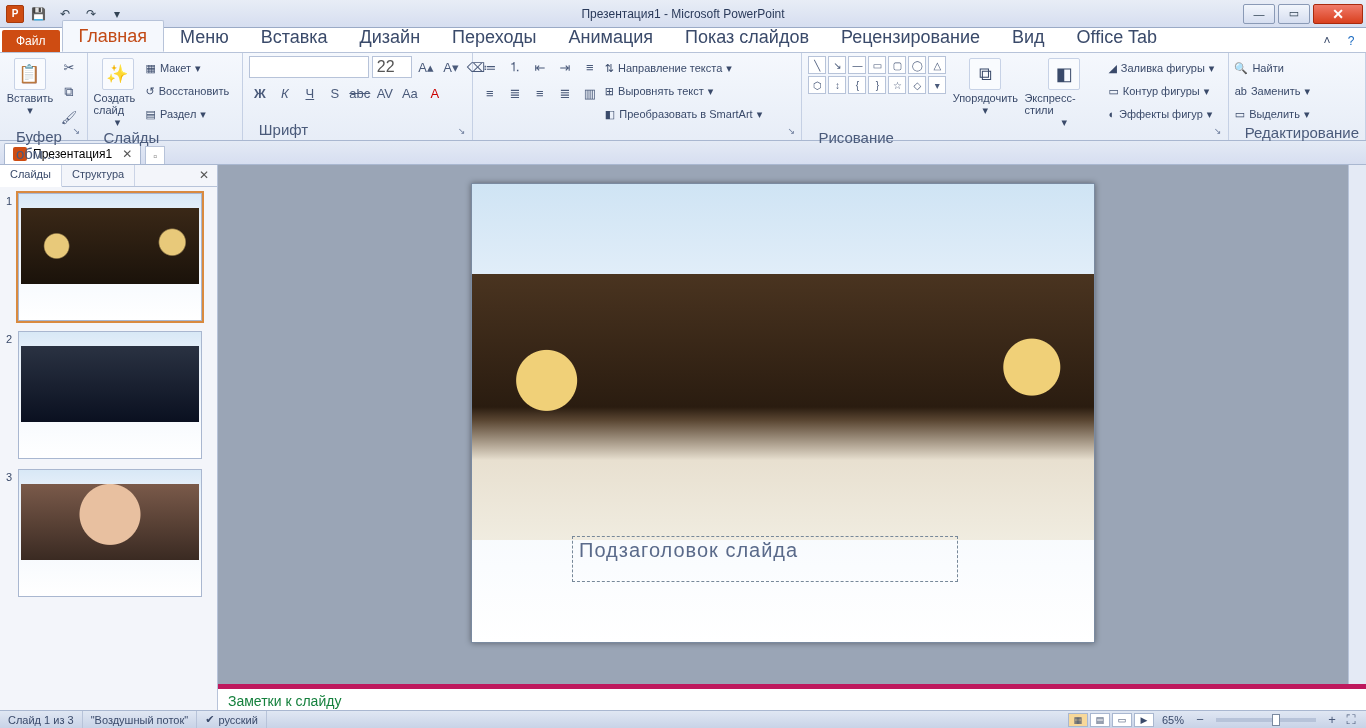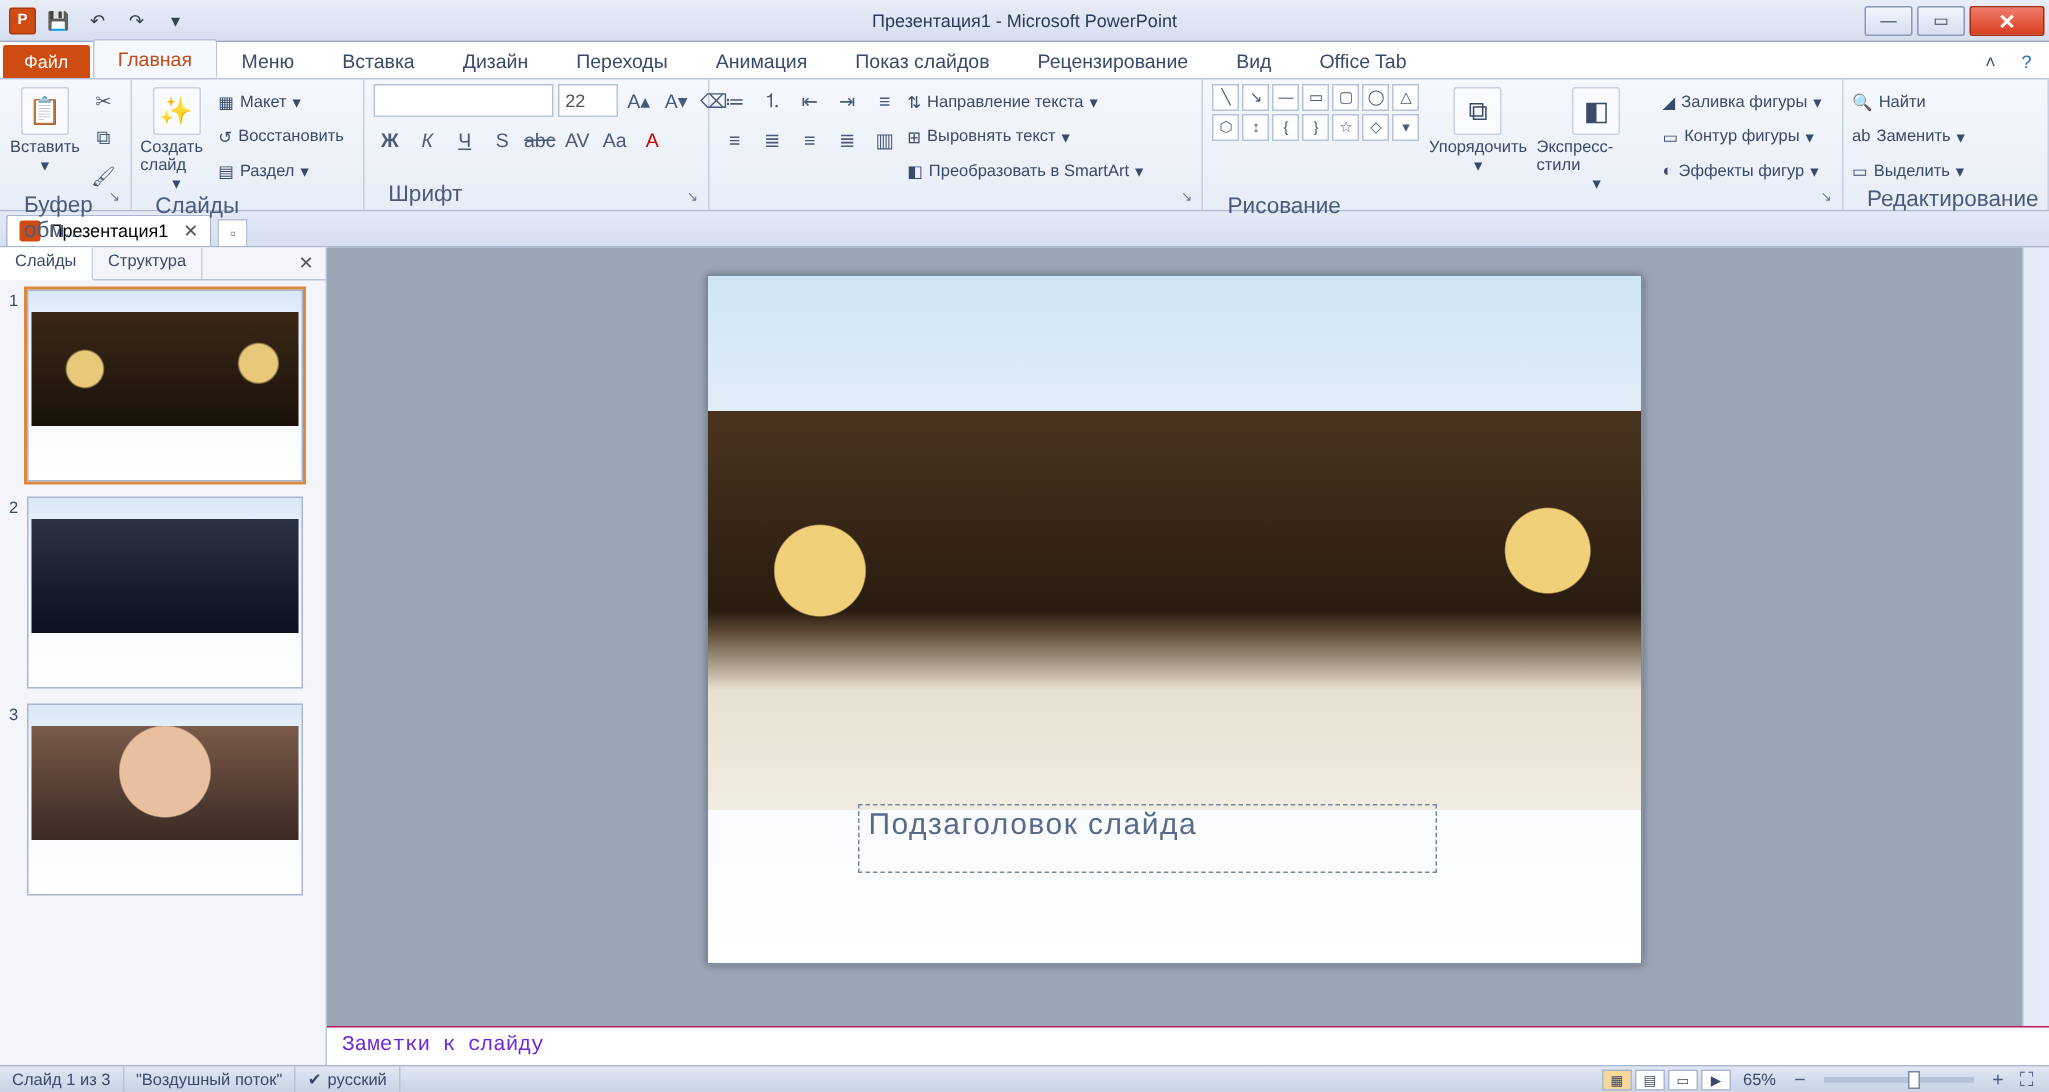--- a/index.html
+++ b/index.html
@@ -11,36 +11,36 @@
 .qa-icon { width:18px; height:18px; background:#ce4c12; border:1px solid #a63a0d; border-radius:2px; display:flex; align-items:center; justify-content:center; color:#fff; font-size:10px; font-weight:bold; }
 .qa-btn { width:22px; height:22px; display:flex; align-items:center; justify-content:center; color:#345; }
 .title-text { position:absolute; left:50%; transform:translateX(-50%); font-size:12px; color:#2a3a5a; }
 .win-controls { margin-left:auto; display:flex; }
 .win-btn { width:32px; height:20px; border:1px solid #8a9ab6; border-radius:2px; margin-right:3px; display:flex; align-items:center; justify-content:center; background:linear-gradient(#f2f6fc,#d6def0); color:#345; font-size:11px;}
 .win-close { background:linear-gradient(#f07a6a,#d9401e); color:#fff; border-color:#a82a0e; width:50px; font-weight:bold; font-size:14px;}
 
 
 .tabs-row { height:25px; background:#fff; border-bottom:1px solid #b7c3d9; display:flex; align-items:flex-end; padding-left:2px; position:relative; }
 .file-tab { background:#ce4c12; color:#fff; padding:4px 14px; font-size:12px; border-radius:2px 2px 0 0; margin-right:2px; }
-.rtab { padding:5px 16px 4px; font-size:13px; color:#3a4a6a; cursor:default; }
+.rtab { padding:5px 16px 4px; font-size:18px; color:#3a4a6a; cursor:default; }
 .rtab.active { background:#f5f8fd; border:1px solid #b7c3d9; border-bottom:1px solid #f5f8fd; border-radius:2px 2px 0 0; color:#c24a16;}
 .tabs-right { position:absolute; right:6px; top:4px; display:flex; gap:6px; }
 .mini-btn { width:18px; height:18px; display:flex; align-items:center; justify-content:center; color:#3a4a6a; border:1px solid transparent; border-radius:2px; }
 
 
 .ribbon { height:88px; background:linear-gradient(#f5f8fd,#e7edf7); border-bottom:1px solid #a9b7d0; display:flex; }
 .group { border-right:1px solid #c5d0e4; padding:3px 6px 1px; display:flex; flex-direction:column; position:relative; }
 .group-label { text-align:left; font-size:15px; color:#4a5a7a; margin-top:auto; padding:0 0 1px;margin-left:10px;}
 .group-body { display:flex; gap:4px; flex:1;}
 .bigbtn { width:48px; display:flex; flex-direction:column; align-items:center; justify-content:flex-start; padding-top:2px; font-size:11px; color:#3a4a6a; }
 .bigbtn .ico { width:32px; height:32px; background:#f9fbfe; border:1px solid #c7d2e6; border-radius:2px; margin-bottom:2px; display:flex; align-items:center; justify-content:center; font-size:18px;}
 .vstack { display:flex; flex-direction:column; gap:3px; }
 .hstack { display:flex; gap:3px; align-items:center;}
 .sbtn { width:22px; height:22px; border:1px solid transparent; border-radius:2px; display:flex; align-items:center; justify-content:center; color:#4a5a7a; font-size:13px;}
-.combo { height:22px; border:1px solid #b7c3d9; background:#fff; display:flex; align-items:center; padding:0 4px; font-size:12px; color:#555;}
+.combo { height:22px; border:1px solid #b7c3d9; background:#fff; display:flex; align-items:center; padding:0 4px; font-size:16px; color:#555;}
 .combo.font { width:120px;}
 .combo.size { width:40px;}
 .menu-line { font-size:11px; color:#3a4a6a; display:flex; align-items:center; gap:4px; height:20px; white-space:nowrap;}
 .launcher { width:12px; height:12px; position:absolute; right:2px; bottom:2px; font-size:9px; color:#6a7a9a;}
 .shape-grid { display:grid; grid-template-columns:repeat(7,18px); grid-auto-rows:18px; gap:2px;}
 .shape-cell { border:1px solid #b7c3d9; background:#fff; display:flex; align-items:center; justify-content:center; font-size:10px; color:#4a5a7a;}
 
 
 .doc-tabs { height:24px; background:linear-gradient(#e4eaf5,#d6def0); border-bottom:1px solid #a9b7d0; display:flex; align-items:flex-end; padding-left:4px;}
 .doc-tab { background:#fff; border:1px solid #a9b7d0; border-bottom:none; padding:3px 8px; font-size:12px; display:flex; align-items:center; gap:6px; border-radius:2px 2px 0 0; margin-right:2px;}
@@ -64,21 +64,21 @@
 .thumb-img.scene { background: radial-gradient(circle at 20% 50%, #e8c97a 0 8%, transparent 9%), radial-gradient(circle at 85% 45%, #e8c97a 0 8%, transparent 9%), linear-gradient(#3a2817,#1a120a); }
 .thumb-img.bar { background: linear-gradient(#2a3242,#0a1020); }
 .thumb-img.face { background: radial-gradient(circle at 50% 40%, #e8c0a0 0 30%, transparent 31%), linear-gradient(#7a5a4a,#3a2a22); }
 
 .editor { flex:1; background:#9aa5b6; position:relative; display:flex; flex-direction:column;}
 .canvas-area { flex:1; overflow:auto; display:flex; align-items:flex-start; justify-content:center; padding-top:18px;text-decoration:underline;}
 .slide { width:624px; height:460px; background:linear-gradient(#cfe4f4 0%, #eaf2fb 30%, #fff 100%); border:1px solid #7a8aa0; box-shadow:0 0 6px rgba(0,0,0,.4); position:relative;}
 .slide-img { position:absolute; left:0; right:0; top:90px; height:266px; background: radial-gradient(circle at 12% 40%, #f0d078 0 30px, transparent 31px), radial-gradient(circle at 90% 35%, #f0d078 0 28px, transparent 29px), linear-gradient(180deg,#4a3420 0%, #2a1c10 50%, #5a4632 55%, #e8e0d0 70%, #f0ece0 100%); }
 .subtitle-box { position:absolute; left:100px; top:352px; width:386px; height:46px; border:1px dashed #789; padding:2px 6px; font-size:20px; letter-spacing:1px; color:#5a6a8a;}
 .scroll-v { width:18px; background:#e4eaf5; border-left:1px solid #b7c3d9;}
-.notes { height:26px; background:#fff; border-top:1px solid #be185d; padding:4px 10px; color:#6d28d9; font-size:14px;font-family:Liberation Mono, monospace;}
+.notes { height:26px; background:#fff; border-top:5px solid #be185d; padding:4px 10px; color:#15803d; font-size:14px;}
 
 
 .status { height:18px; background:linear-gradient(#e0e7f3,#c8d3e7); border-top:1px solid #a9b7d0; display:flex; align-items:center; font-size:11px; color:#3a4a6a;}
 .status-seg { padding:0 8px; border-right:1px solid #b7c3d9; height:100%; display:flex; align-items:center; gap:4px;}
 .status-right { margin-left:auto; display:flex; align-items:center; gap:2px; padding:0 6px;}
 .view-btn { width:20px; height:14px; border:1px solid #a9b7d0; background:#fff; display:flex; align-items:center; justify-content:center; font-size:9px;}
 .view-btn.active { background:#f7d89a;}
 .zoom-track { width:100px; height:4px; background:#b7c3d9; position:relative; margin:0 6px;}
 .zoom-thumb { width:8px; height:12px; background:#fff; border:1px solid #7a8aa0; position:absolute; top:-4px; left:56px;}
 </style>

